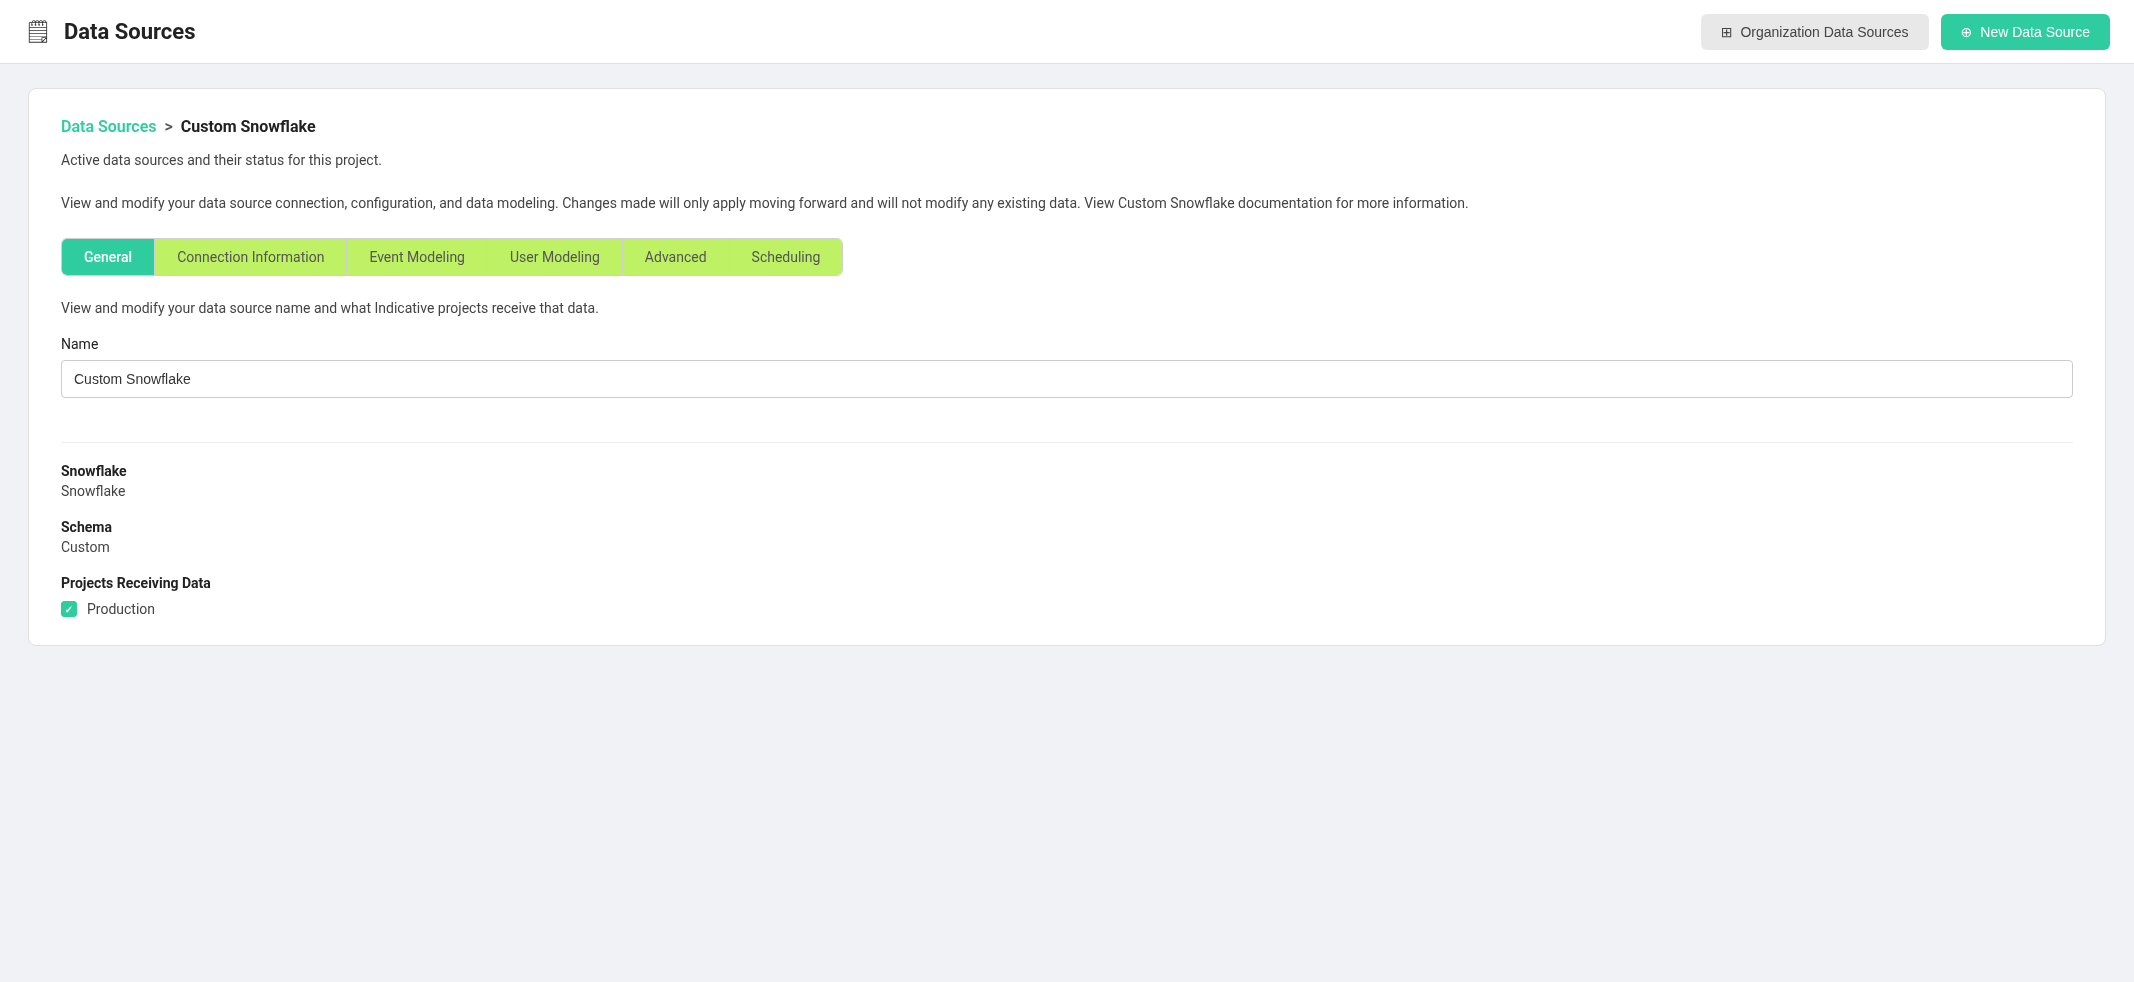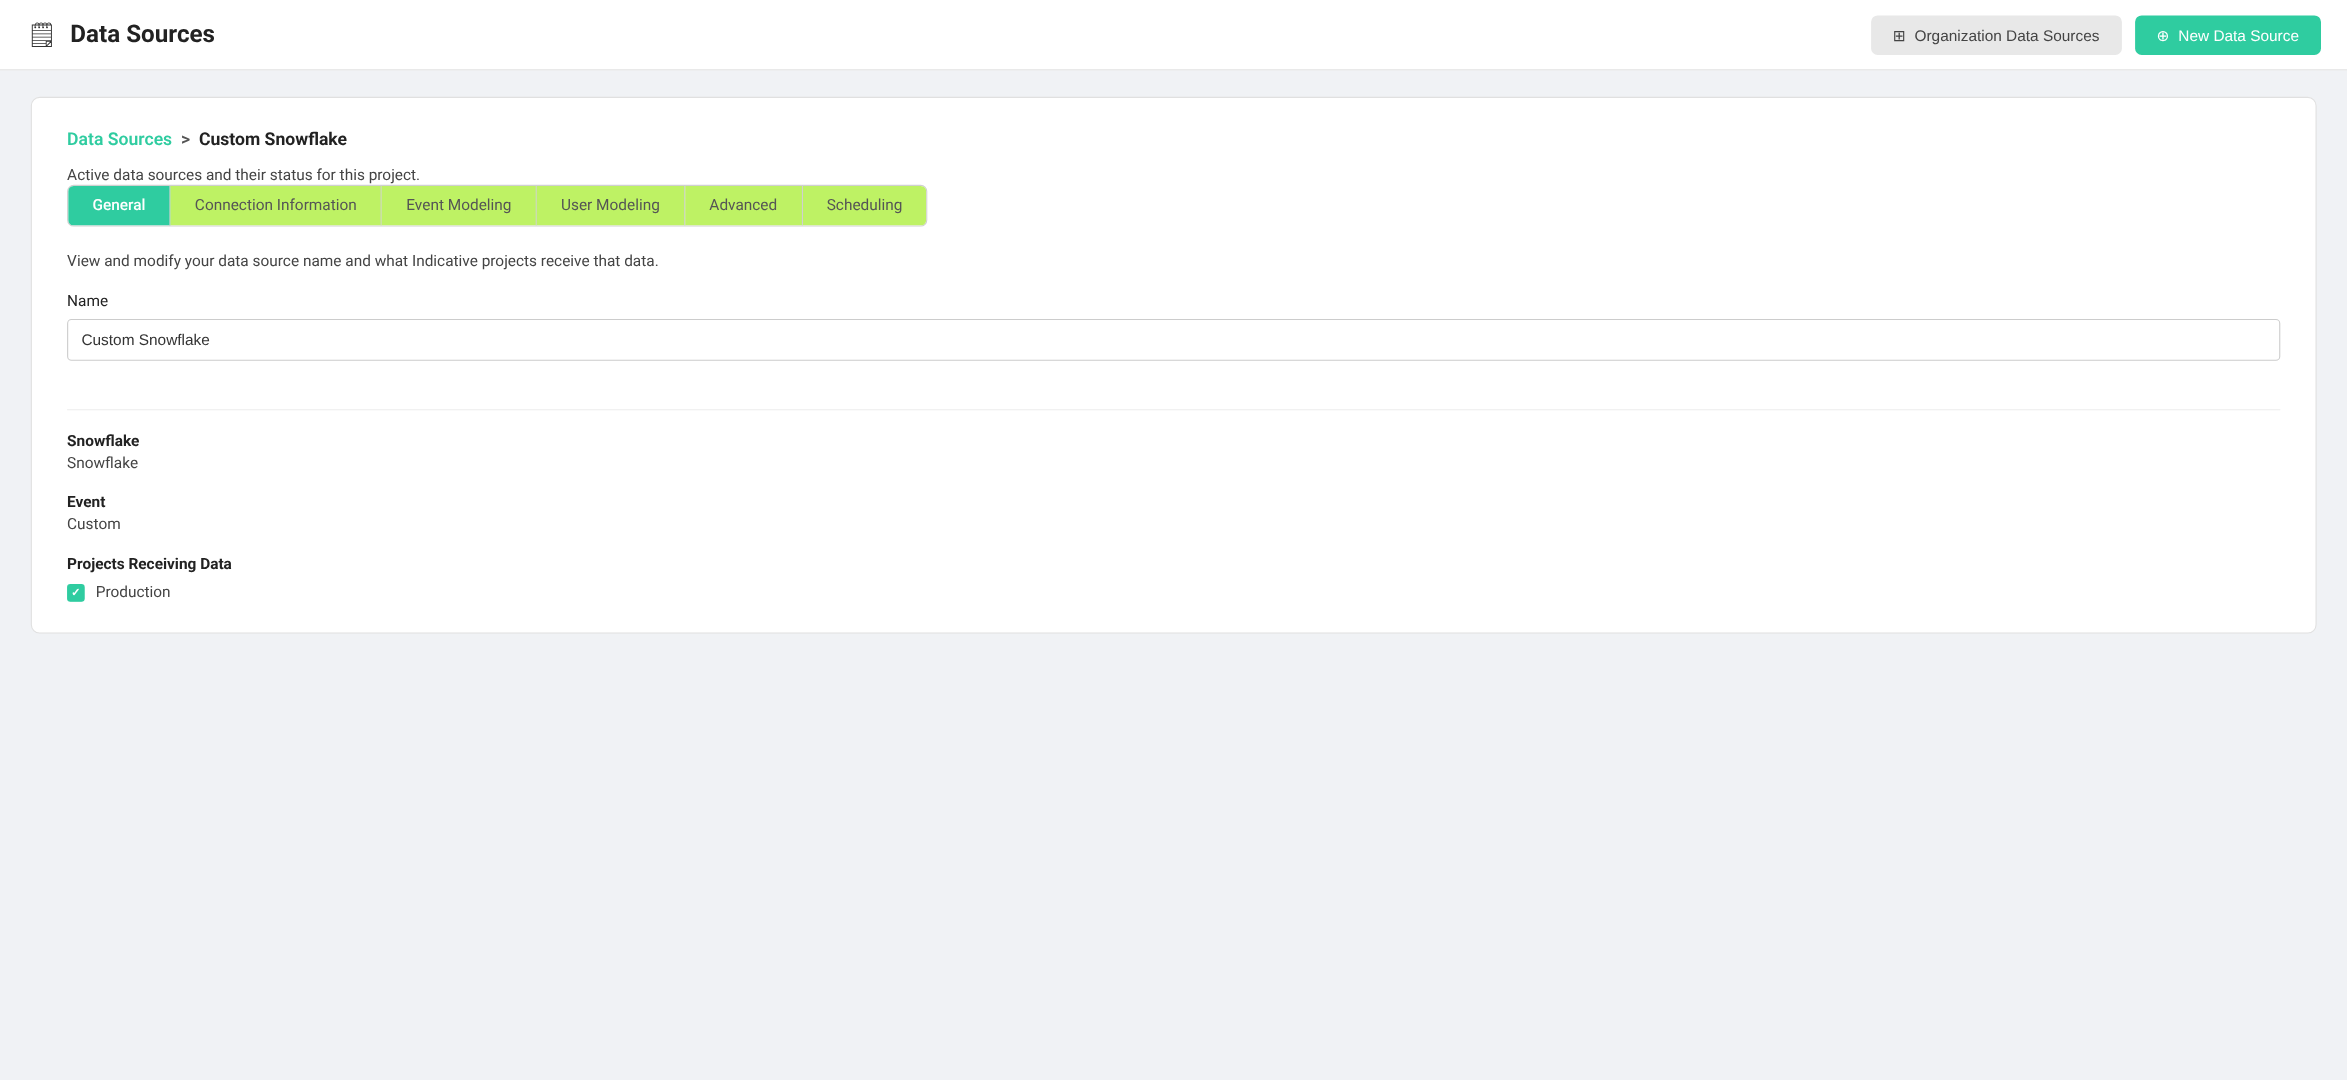--- a/index.html
+++ b/index.html
@@ -97,21 +97,21 @@
       color: #555;
       font-weight: 600;
     }
     .breadcrumb-current {
       color: #222;
       font-weight: 700;
     }
     
     .desc-short {
       color: #444;
-      margin-bottom: 0;
+      margin-bottom: 24px;
       font-size: 14px;
     }
     .desc-long {
       color: #444;
       margin-bottom: 24px;
       font-size: 14px;
       line-height: 1.6;
     }
     
     .tabs {
@@ -240,20 +240,21 @@
     <div class="breadcrumb">
       <a class="breadcrumb-link">Data Sources</a>
       <span class="breadcrumb-separator">&gt;</span>
       <span class="breadcrumb-current">Custom Snowflake</span>
     </div>
 
     
     <p class="desc-short">Active data sources and their status for this project.</p>
 
     
+    <p class="desc-long">View and modify your data source connection, configuration, and data modeling. Changes made will only apply moving forward and will not modify any existing data. View Custom Snowflake documentation for more information.</p>
 
     
     <div class="tabs">
       <div class="tab active">General</div>
       <div class="tab">Connection Information</div>
       <div class="tab">Event Modeling</div>
       <div class="tab">User Modeling</div>
       <div class="tab">Advanced</div>
       <div class="tab">Scheduling</div>
     </div>
@@ -268,21 +269,21 @@
     <hr class="divider">
 
     
     <div class="info-block">
       <div class="info-label">Snowflake</div>
       <div class="info-value">Snowflake</div>
     </div>
 
     
     <div class="info-block">
-      <div class="info-label">Event</div>
+      <div class="info-label">Schema</div>
       <div class="info-value">Custom</div>
     </div>
 
     
     <div class="projects-label">Projects Receiving Data</div>
     <div class="project-item">
       <div class="checkbox-checked"></div>
       <span>Production</span>
     </div>
 

